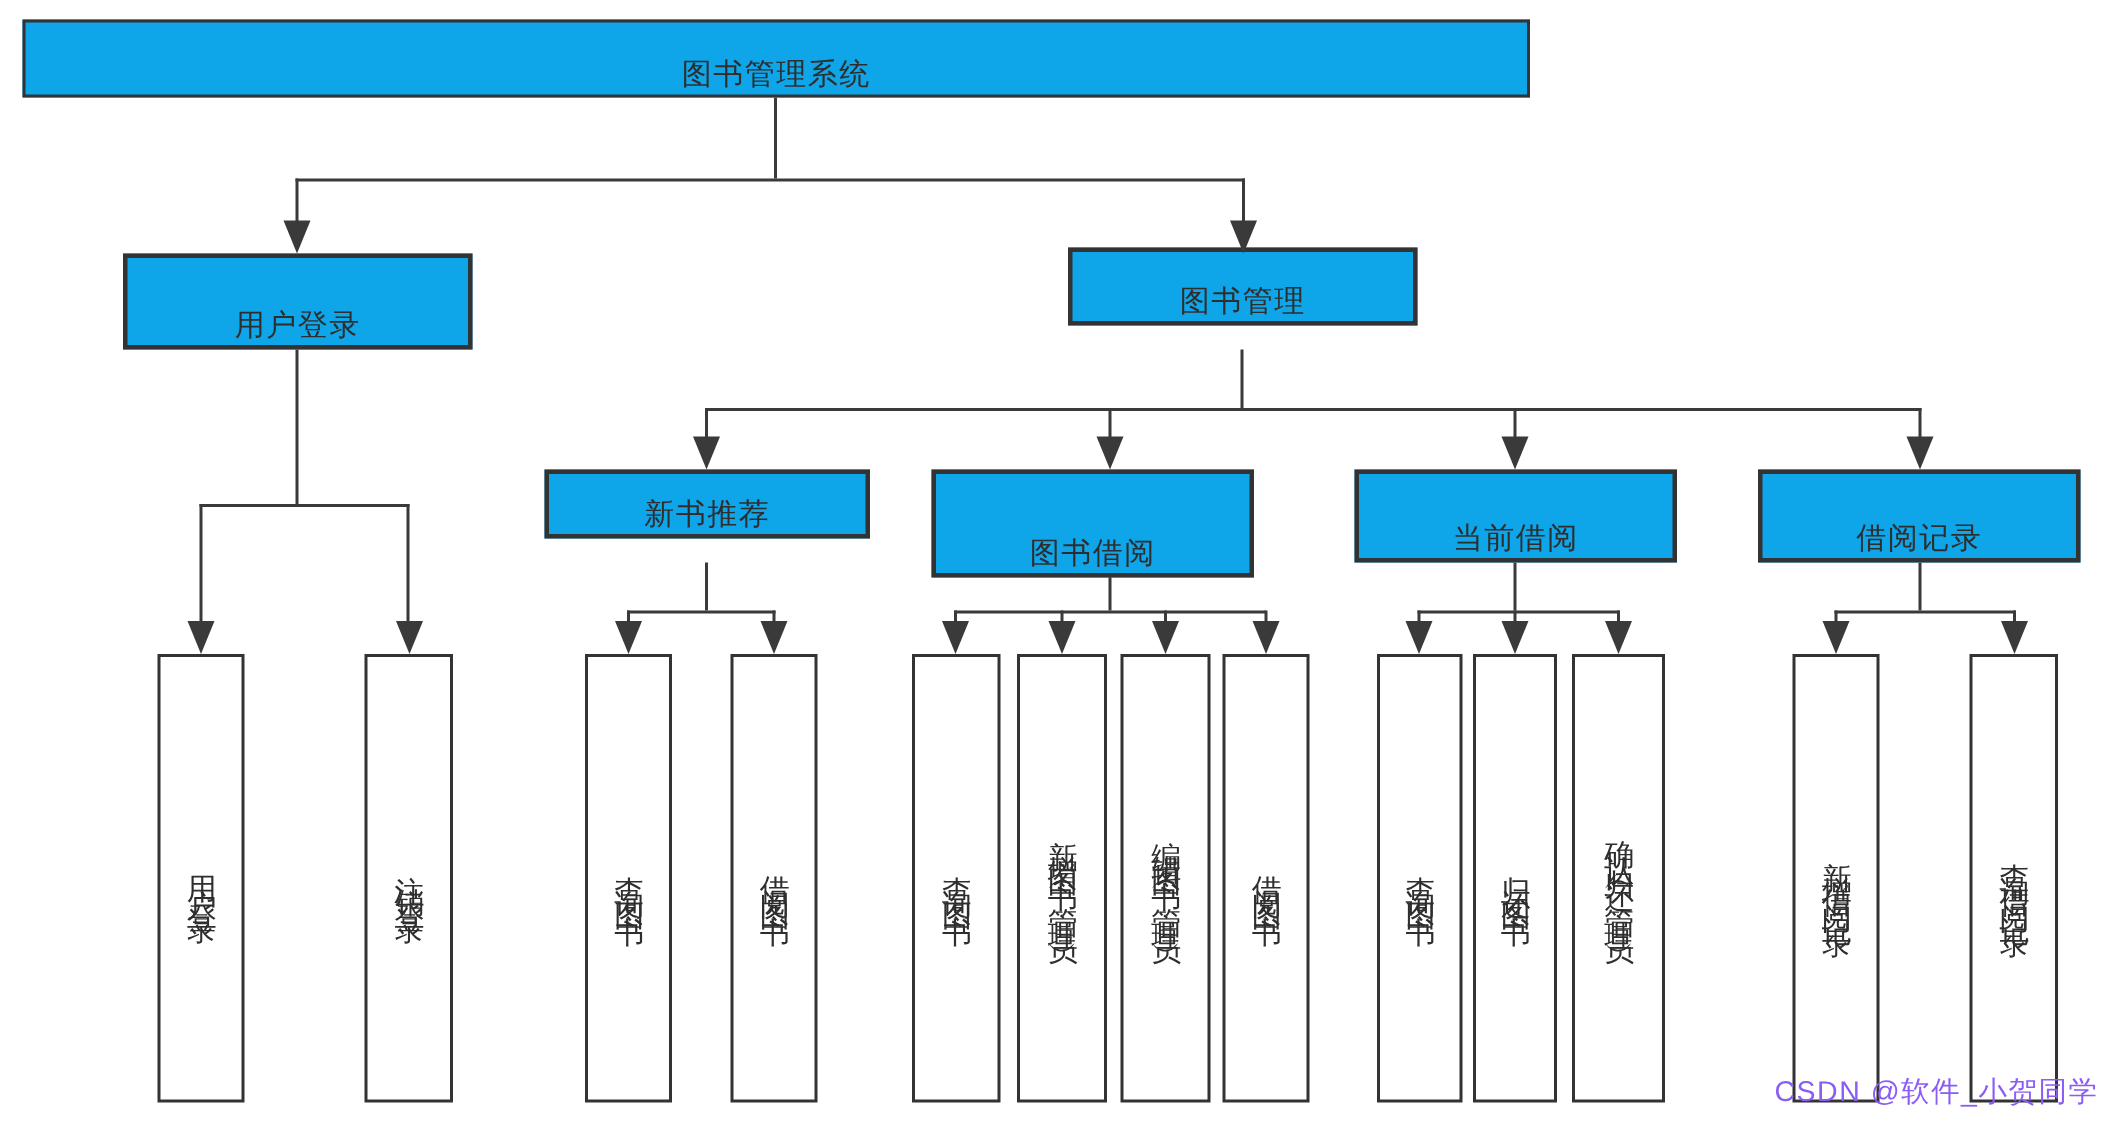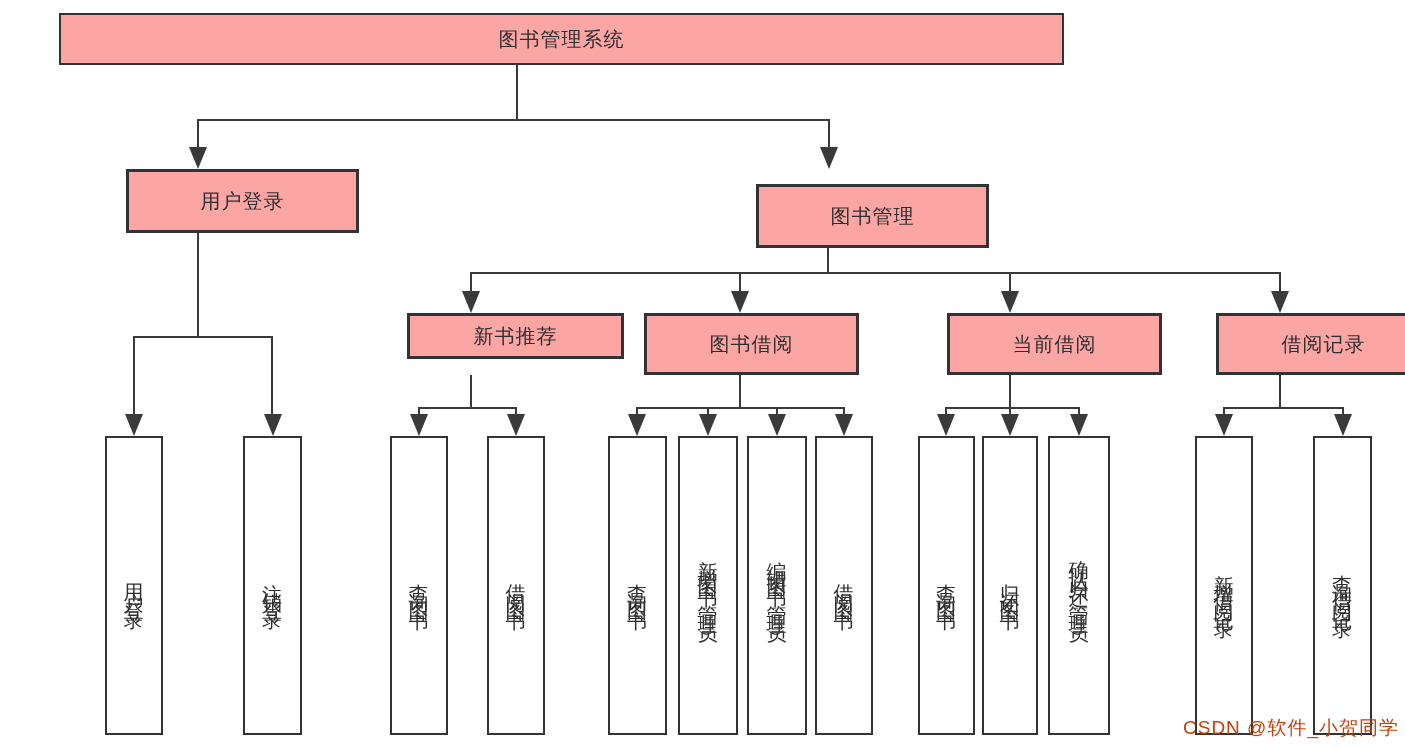--- a/index.html
+++ b/index.html
@@ -1,42 +1,42 @@
 <!DOCTYPE html>
 <html><head>
 <meta charset="utf-8">
 <style>
   html,body{margin:0;padding:0;background:#fff;}
   .canvas{
     position:relative;width:1405px;height:747px;background:#ffffff;
     font-family:"Liberation Sans","DejaVu Sans",sans-serif;color:#2e2e2e;overflow:hidden;
   }
   .hbox{
-    position:absolute;display:flex;align-items:center;justify-content:center;
-    background:#fca5a5;border:3px solid #333333;box-sizing:border-box;
-    font-size:20px;letter-spacing:1px;z-index:1;margin-left:44px;
+    position:absolute;display:flex;align-items:flex-end;justify-content:center;
+    background:#0ea5e9;border:3px solid #333333;box-sizing:border-box;
+    font-size:20px;letter-spacing:1px;z-index:1;
   }
   .hbox.root{border-width:2px;}
   .vbox{
     position:absolute;display:flex;align-items:center;justify-content:center;
     background:#fff;border:2px solid #333333;box-sizing:border-box;z-index:1;
   }
   .vbox span{
     writing-mode:vertical-rl;text-orientation:mixed;
     font-size:20px;letter-spacing:9px;line-height:1;
   }
   .line{position:absolute;background:#3a3a3a;z-index:0;}
   .arrow{
     position:absolute;width:0;height:0;z-index:2;
     border-left:9px solid transparent;border-right:9px solid transparent;
     border-top:22px solid #3a3a3a;
   }
   .watermark{
     position:absolute;left:1183px;top:715px;z-index:5;
-    font-size:19px;color:#c2410c;white-space:nowrap;letter-spacing:1px;
+    font-size:19px;color:#8b5cf6;white-space:nowrap;letter-spacing:1px;
   }
 </style>
 </head>
 <body>
 
 <div class="canvas">
 
   <div class="hbox root" style="left:15px;top:13px;width:1005px;height:52px;">
     <span>图书管理系统</span>
   </div>
@@ -44,21 +44,21 @@
   <div class="line" style="left:516px;top:65px;width:2px;height:54px;"></div>
   <div class="line" style="left:197px;top:119px;width:633px;height:2px;"></div>
   <div class="line" style="left:197px;top:119px;width:2px;height:30px;"></div>
   <div class="line" style="left:828px;top:119px;width:2px;height:30px;"></div>
   <div class="arrow" style="left:189px;top:147px;"></div>
   <div class="arrow" style="left:820px;top:147px;"></div>
 
   <div class="hbox" style="left:82px;top:169px;width:233px;height:64px;">
     <span>用户登录</span>
   </div>
-  <div class="hbox" style="left:712px;top:184px;width:233px;height:64px;">
+  <div class="hbox" style="left:712px;top:165px;width:233px;height:52px;">
     <span>图书管理</span>
   </div>
 
   <div class="line" style="left:197px;top:233px;width:2px;height:103px;"></div>
   <div class="line" style="left:133px;top:336px;width:140px;height:2px;"></div>
   <div class="line" style="left:133px;top:336px;width:2px;height:80px;"></div>
   <div class="line" style="left:271px;top:336px;width:2px;height:80px;"></div>
   <div class="arrow" style="left:125px;top:414px;"></div>
   <div class="arrow" style="left:264px;top:414px;"></div>
 
@@ -69,21 +69,21 @@
   <div class="line" style="left:1009px;top:272px;width:2px;height:21px;"></div>
   <div class="line" style="left:1279px;top:272px;width:2px;height:21px;"></div>
   <div class="arrow" style="left:462px;top:291px;"></div>
   <div class="arrow" style="left:731px;top:291px;"></div>
   <div class="arrow" style="left:1001px;top:291px;"></div>
   <div class="arrow" style="left:1271px;top:291px;"></div>
 
   <div class="hbox" style="left:363px;top:313px;width:217px;height:46px;">
     <span>新书推荐</span>
   </div>
-  <div class="hbox" style="left:600px;top:313px;width:215px;height:62px;">
+  <div class="hbox" style="left:621px;top:313px;width:215px;height:72px;">
     <span>图书借阅</span>
   </div>
   <div class="hbox" style="left:1172px;top:313px;width:215px;height:62px;">
     <span>借阅记录</span>
   </div>
   <div class="hbox" style="left:903px;top:313px;width:215px;height:62px;">
     <span>当前借阅</span>
   </div>
 
   <div class="line" style="left:470px;top:375px;width:2px;height:32px;"></div>

